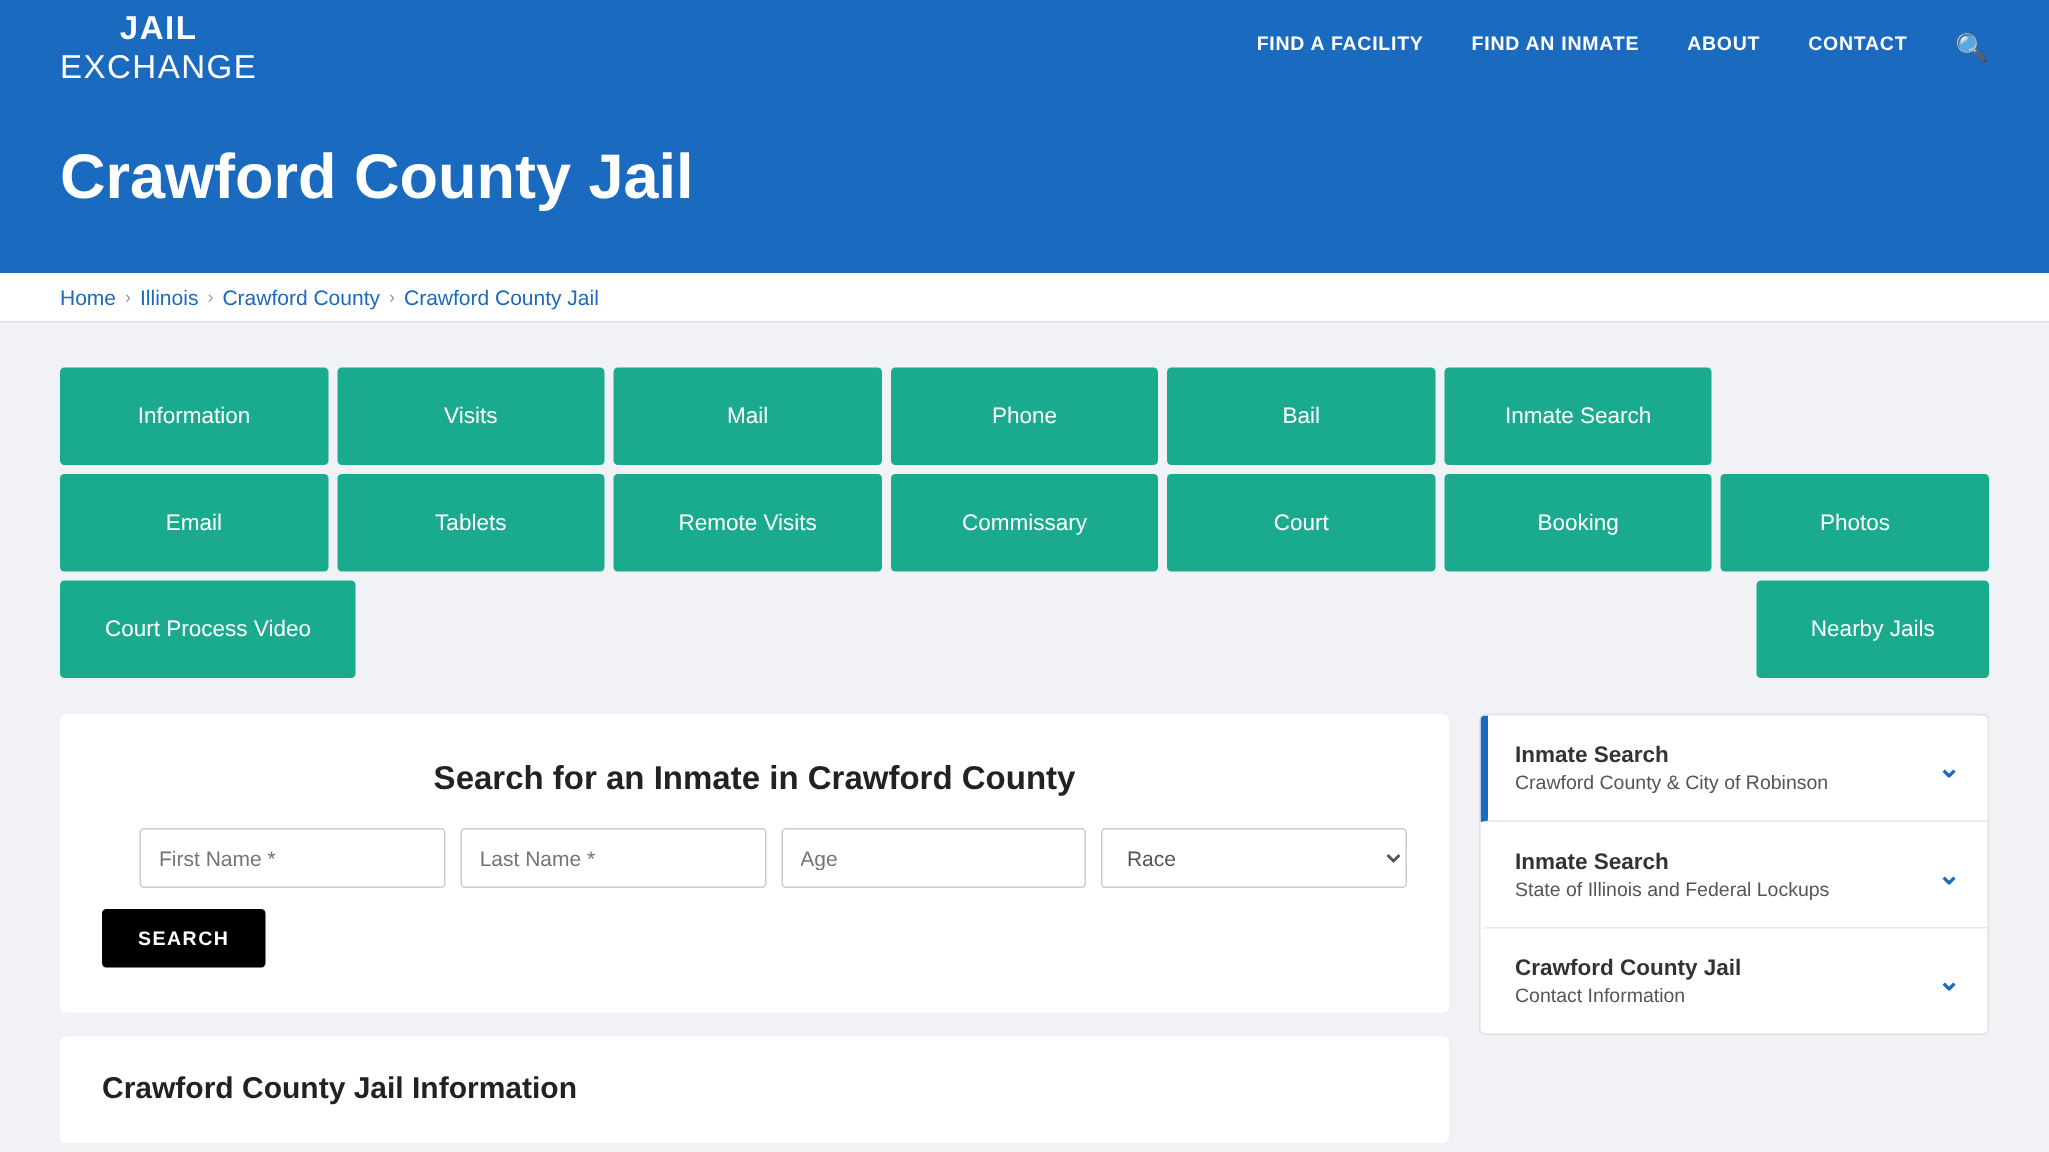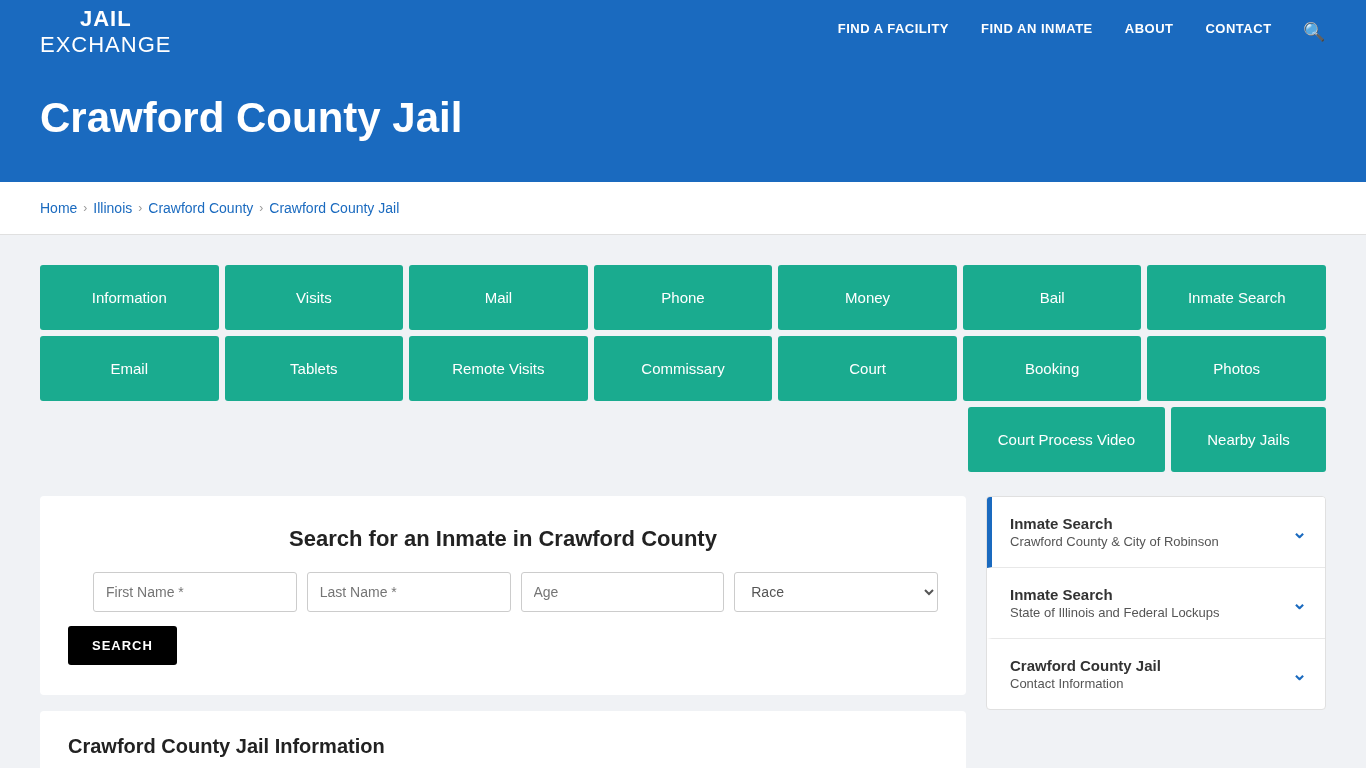--- a/index.html
+++ b/index.html
@@ -54,21 +54,21 @@
     }
     .hero h1 {
       color: #fff;
       font-size: 42px;
       font-weight: 700;
     }
 
     
     .breadcrumb-bar {
       background: #fff;
-      padding: 18px 40px;
+      padding: 8px 40px;
       border-bottom: 1px solid #e0e0e0;
     }
     .breadcrumb {
       display: flex;
       align-items: center;
       gap: 6px;
       font-size: 14px;
     }
     .breadcrumb a {
       color: #1a6abf;
@@ -93,21 +93,21 @@
       margin-bottom: 6px;
     }
     .btn-grid-row2 {
       display: grid;
       grid-template-columns: repeat(7, 1fr);
       gap: 6px;
       margin-bottom: 6px;
     }
     .btn-grid-row3 {
       display: flex;
-      justify-content: flex-end;
+      justify-content: space-between;
       gap: 6px;
       margin-bottom: 24px;
     }
     .grid-btn {
       background: #1aab8f;
       color: #fff;
       border: none;
       border-radius: 3px;
       padding: 24px 10px;
       font-size: 15px;
@@ -274,21 +274,20 @@
   </nav>
 </div>
 
 <main class="main">
 
   <div class="btn-grid">
     <button class="grid-btn">Information</button>
     <button class="grid-btn">Visits</button>
     <button class="grid-btn">Mail</button>
     <button class="grid-btn">Phone</button>
-    <button class="grid-btn">Money</button>
     <button class="grid-btn">Bail</button>
     <button class="grid-btn">Inmate Search</button>
   </div>
 
   <div class="btn-grid-row2">
     <button class="grid-btn">Email</button>
     <button class="grid-btn">Tablets</button>
     <button class="grid-btn">Remote Visits</button>
     <button class="grid-btn">Commissary</button>
     <button class="grid-btn">Court</button>

